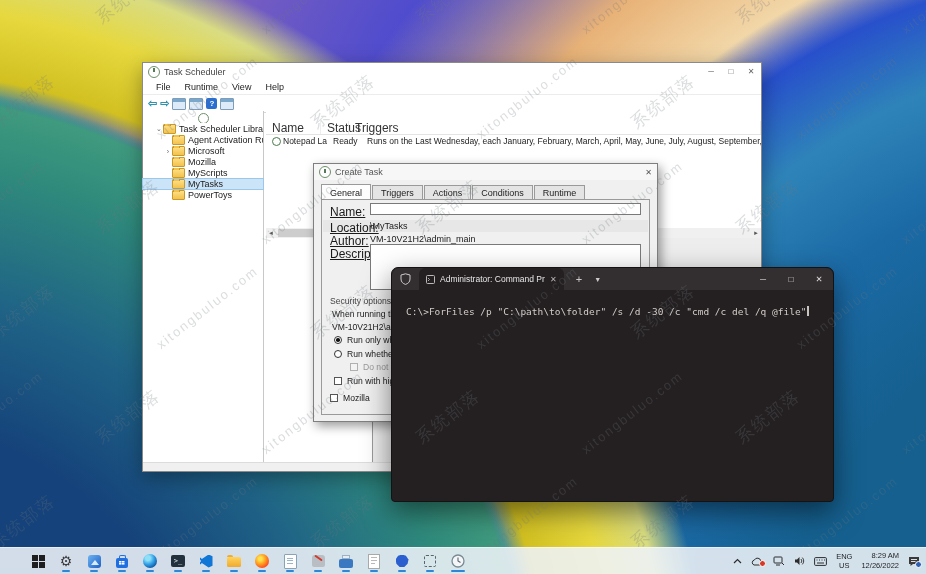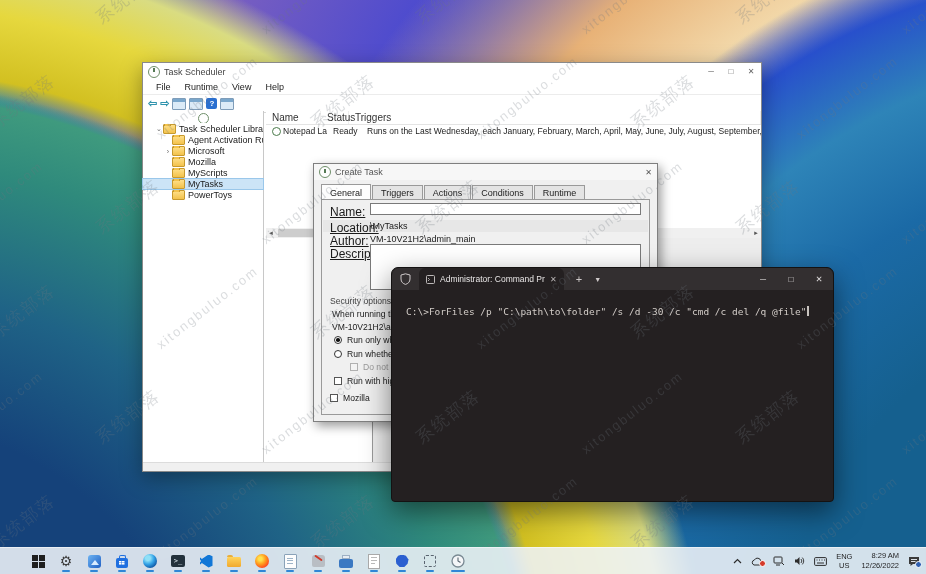--- a/index.html
+++ b/index.html
@@ -40,21 +40,21 @@
   .tb-help{width:11px;height:11px;background:#2a6fd0;color:#fff;border-radius:2px;font-size:8px;display:flex;align-items:center;justify-content:center;font-weight:bold;}
   #ts-body{position:absolute;left:0;top:48px;right:0;bottom:8px;}
   #ts-tree{position:absolute;left:0;top:0;width:121px;bottom:0;background:#fff;border-right:1px solid #c8c8c8;font-size:9px;color:#1a1a1a;padding-top:2px;box-sizing:border-box;}
   .tree-row{display:flex;align-items:center;height:10px;margin:0 0 1px 0;white-space:nowrap;overflow:hidden;}
   .tree-row .twisty{width:8px;font-size:7px;color:#666;text-align:center;flex:none;}
   .tree-row .f-icon{width:11px;height:8px;background:linear-gradient(#ffe08a,#f3c24b);border:1px solid #c79a2e;border-radius:1px;margin-right:3px;flex:none;position:relative;}
   .tree-row .f-icon::before{content:"";position:absolute;top:-2px;left:0;width:5px;height:2px;background:#f3c24b;border:1px solid #c79a2e;border-bottom:none;border-radius:1px 1px 0 0;}
   .tree-row.selected{background:#cce4f7;outline:1px solid #9ac7ea;}
   .tree-clock{width:9px;height:9px;border-radius:50%;border:1.2px solid #6f8f6a;margin-right:3px;flex:none;}
   #ts-list{position:absolute;left:123px;top:0;right:0;height:117px;background:#fff;overflow:hidden;}
-  #ts-list-header{display:flex;height:13px;border-bottom:1px solid #e4e4e4;font-size:10px;color:#333;align-items:center;}
+  #ts-list-header{display:flex;height:13px;border-bottom:1px solid #e4e4e4;font-size:12px;color:#333;align-items:center;margin-top:10px;}
   #ts-list-header .col{padding-left:6px;border-right:1px solid #eee;height:100%;display:flex;align-items:center;box-sizing:border-box;flex:none;}
   #ts-list-header .col:nth-child(1){width:55px;}
   #ts-list-header .col:nth-child(2){width:28px;}
   #ts-list-header .col:nth-child(3){flex:1;}
   #ts-row{display:flex;font-size:8.5px;color:#222;align-items:center;height:12px;white-space:nowrap;}
   #ts-row .cell{padding-left:6px;flex:none;overflow:hidden;}
   #ts-row .cell:nth-child(1){width:55px;display:flex;align-items:center;gap:2px;}
   #ts-row .cell:nth-child(2){width:28px;}
   #ts-row .cell:nth-child(3){flex:1;}
   .row-clock{width:7px;height:7px;border-radius:50%;border:1px solid #4a7a4a;flex:none;}

